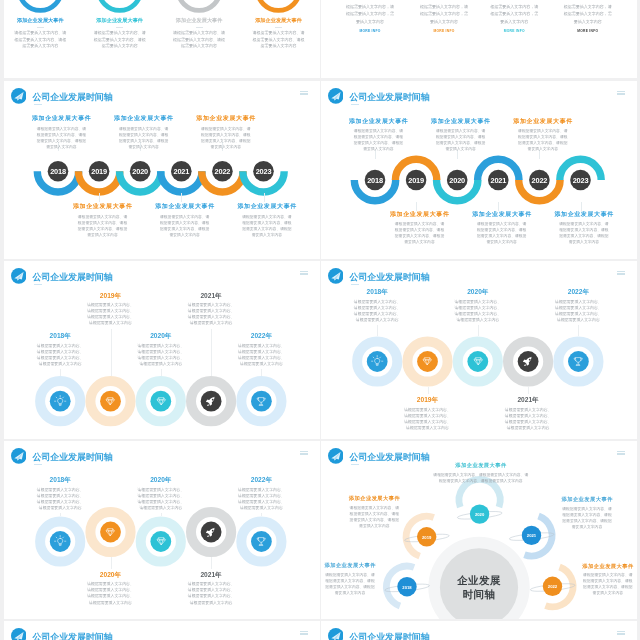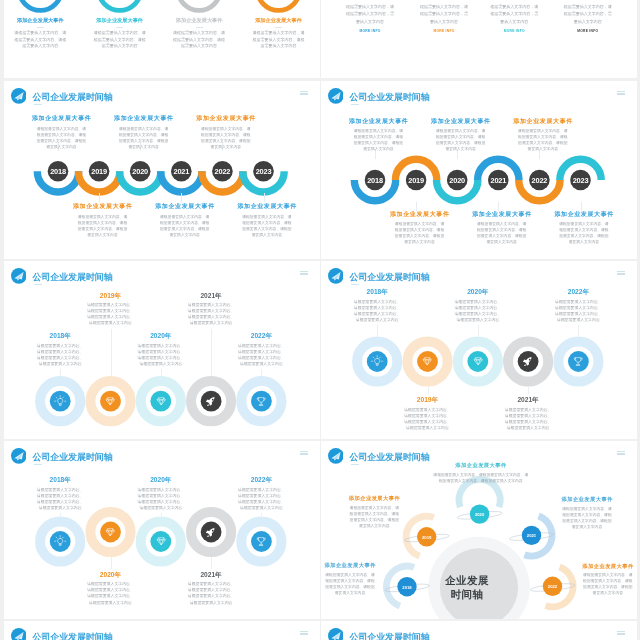--- a/index.html
+++ b/index.html
@@ -505,21 +505,21 @@
         <ellipse cx="231.5" cy="146.5" rx="22.4" ry="3" fill="none" stroke="#b8c4cc" stroke-width="0.5" transform="rotate(-6 231.5 145.3)"></ellipse>
         <circle cx="231.5" cy="145.3" r="9.7" fill="#ef8f1f"></circle>
         <text x="231.5" y="147.10000000000002" text-anchor="middle" font-size="4.2" font-weight="700" fill="#fff" font-family="&quot;Liberation Sans&quot;, sans-serif">2022</text>
         <ellipse cx="86" cy="146.89999999999998" rx="22.4" ry="3" fill="none" stroke="#b8c4cc" stroke-width="0.5" transform="rotate(-6 86 145.7)"></ellipse>
         <circle cx="86" cy="145.7" r="9.7" fill="#1f8fd6"></circle>
         <text x="86" y="147.5" text-anchor="middle" font-size="4.2" font-weight="700" fill="#fff" font-family="&quot;Liberation Sans&quot;, sans-serif">2018</text>
         <ellipse cx="105.7" cy="97" rx="22.4" ry="3" fill="none" stroke="#b8c4cc" stroke-width="0.5" transform="rotate(-6 105.7 95.8)"></ellipse>
         <circle cx="105.7" cy="95.8" r="9.7" fill="#ef8f1f"></circle>
         <text x="105.7" y="97.6" text-anchor="middle" font-size="4.2" font-weight="700" fill="#fff" font-family="&quot;Liberation Sans&quot;, sans-serif">2019</text>
       </svg>
-      <div style="position: absolute; left: 96px; top: 133.4px; width: 100px; text-align: center; font-size: 10.5px; font-weight: 700; color: rgb(59, 64, 68); line-height: 13.5px; letter-spacing: 0.4px;">
+      <div style="position: absolute; left: 108px; top: 133.4px; width: 100px; text-align: center; font-size: 10.5px; font-weight: 700; color: rgb(59, 64, 68); line-height: 13.5px; letter-spacing: 0.4px;">
         <div>企业发展</div>
         <div>时间轴</div>
       </div>
       <div style="position: absolute; left: 94.8px; top: 21px; width: 130px; text-align: center;">
         <div class="h2" style="font-size: 5.3px; letter-spacing: 0.42px; text-indent: 0.42px; white-space: nowrap; color: rgb(63, 192, 210); line-height: 7.5px;">添加企业发展大事件</div>
         <div class="body" style="font-size: 3.8px; line-height: 6.1px; padding: 2px 17.5px 0px;">请根据需要插入文字内容、请根据需要插入文字内容、请根据需要插入文字内容、请根据需要插入文字内容</div>
       </div>
       <div style="position: absolute; left: 231px; top: 55px; width: 70px; text-align: center;">
         <div class="h2" style="font-size: 5.3px; letter-spacing: 0.42px; text-indent: 0.42px; white-space: nowrap; color: rgb(74, 168, 216); line-height: 7.5px;">添加企业发展大事件</div>
         <div class="body" style="font-size: 3.8px; line-height: 6.1px; padding: 2px 9px 0px;">请根据需要插入文字内容、请根据需要插入文字内容、请根据需要插入文字内容、请根据需要插入文字内容</div>

